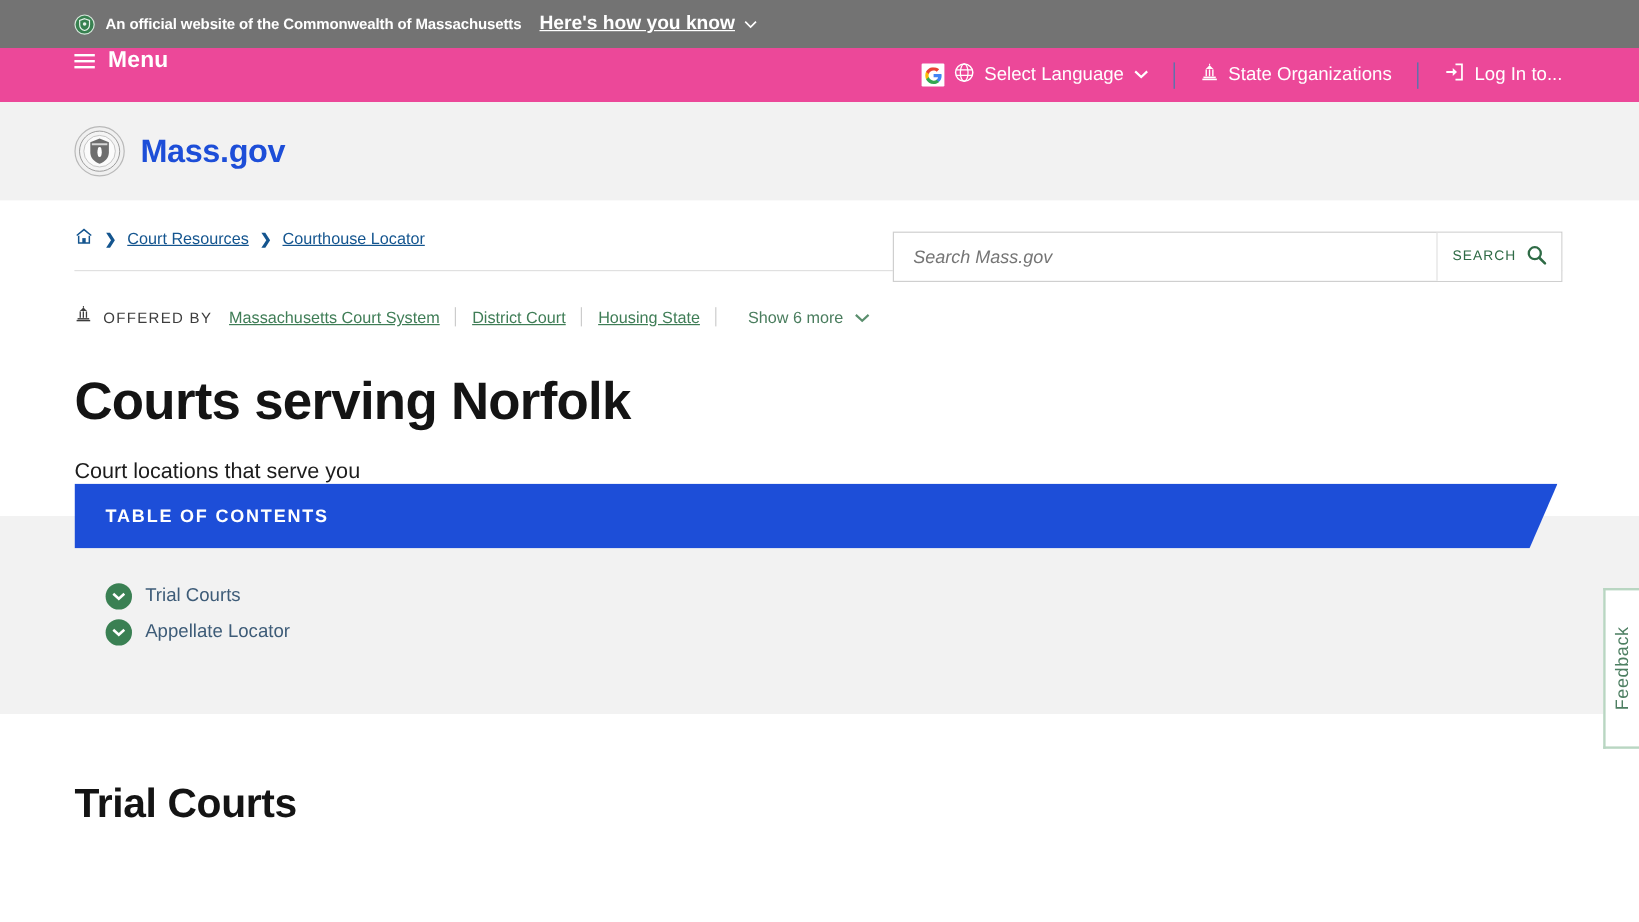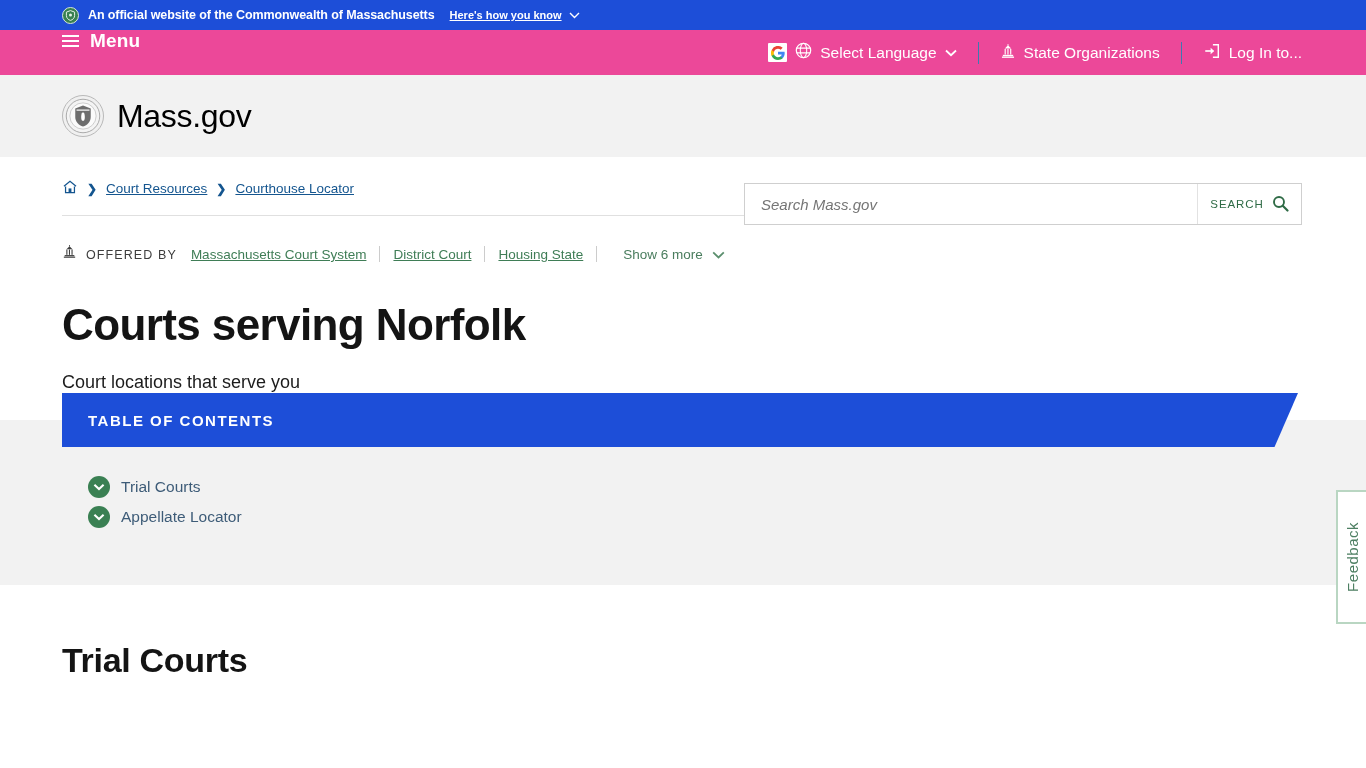--- a/index.html
+++ b/index.html
@@ -5,22 +5,22 @@
   * { box-sizing: border-box; margin: 0; padding: 0; }
   html, body {
     width: 1366px; height: 768px;
     font-family: "Liberation Sans", sans-serif;
     background: #ffffff;
     overflow: hidden;
   }
 
   
   .official-banner {
-    height: 30px;
-    background: #1d4ed8;
+    height: 40px;
+    background: #737373;
     display: flex;
     align-items: center;
     padding-left: 62px;
     color: #ffffff;
     font-size: 12.5px;
   }
   .official-banner .seal-mini {
     width: 17px; height: 17px; border-radius: 50%;
     background: #388150;
     border: 1.3px solid #d7e6dc;
@@ -29,21 +29,21 @@
   }
   .official-banner .seal-mini svg { display: block; }
   .official-text { font-weight: bold; letter-spacing: -0.1px; }
   .howyouknow {
     margin-left: 15px;
     font-weight: bold;
     text-decoration: underline;
     color: #ffffff;
     display: flex; align-items: center; gap: 7px;
     cursor: pointer;
-    font-size: 11px;
+    font-size: 16px;
   }
 
   
   .main-nav {
     height: 45px;
     background: #ec4899;
     display: flex;
     align-items: flex-start;
     color: #ffffff;
     position: relative;
@@ -84,21 +84,21 @@
   }
   .brand { display: flex; align-items: center; margin-left: 62px; cursor: pointer; }
   .seal-big {
     width: 42px; height: 42px; border-radius: 50%;
     background: #f0f0f0;
     border: 1px solid #b9b9b9;
     display: flex; align-items: center; justify-content: center;
     margin-right: 13px; flex: none;
   }
   .brand-name {
-    font-size: 32px; font-weight: normal; color: #000000; letter-spacing: -0.3px;
+    font-size: 27px; font-weight: bold; color: #1d4ed8; letter-spacing: -0.3px;
   }
   .search-wrap {
     position: absolute; left: 744px; top: 108px;
     width: 558px; height: 42px;
     display: flex;
     background: #fff;
     border: 1px solid #cfcfcf;
   }
   .search-input {
     flex: 1; border: none; outline: none;

